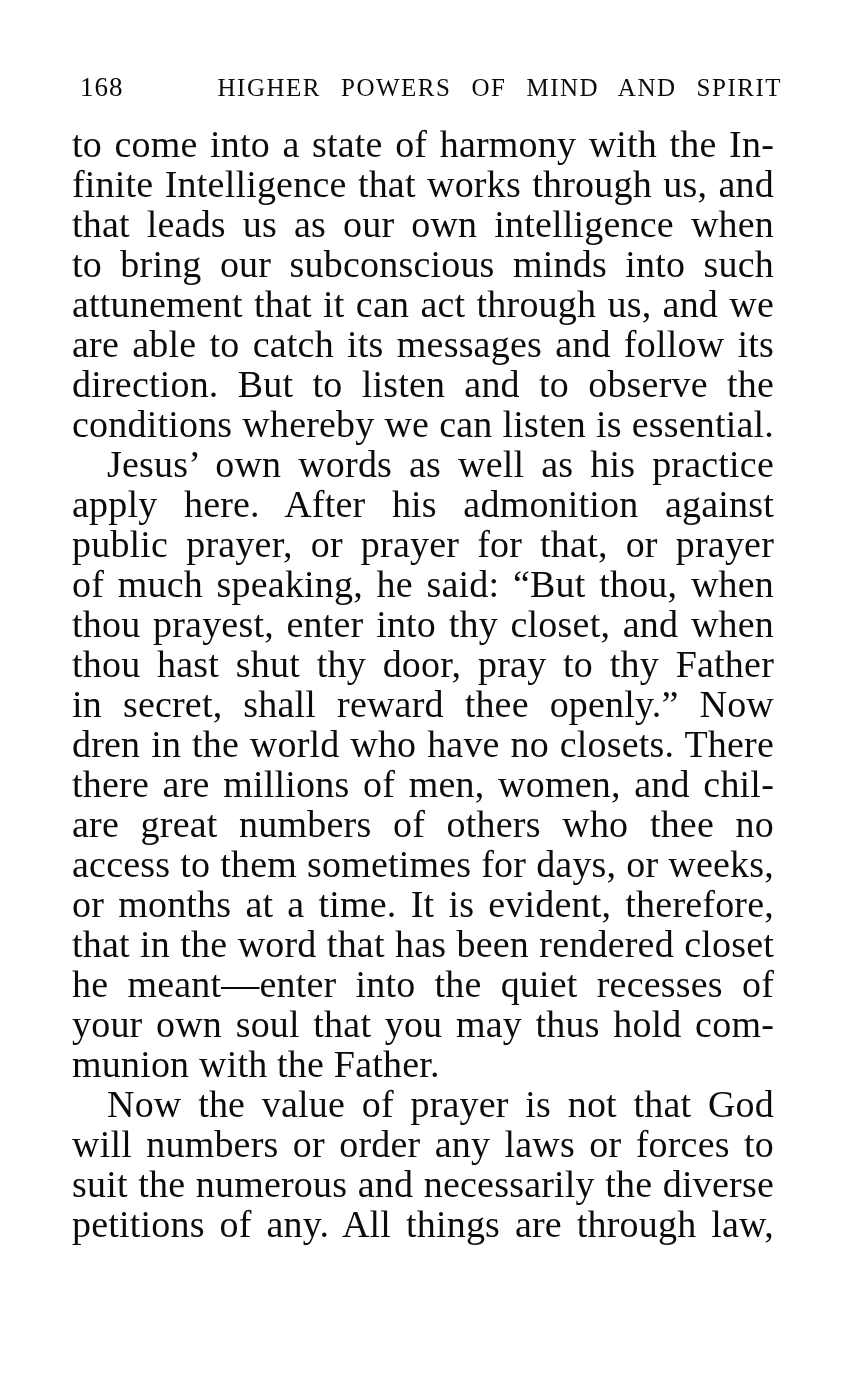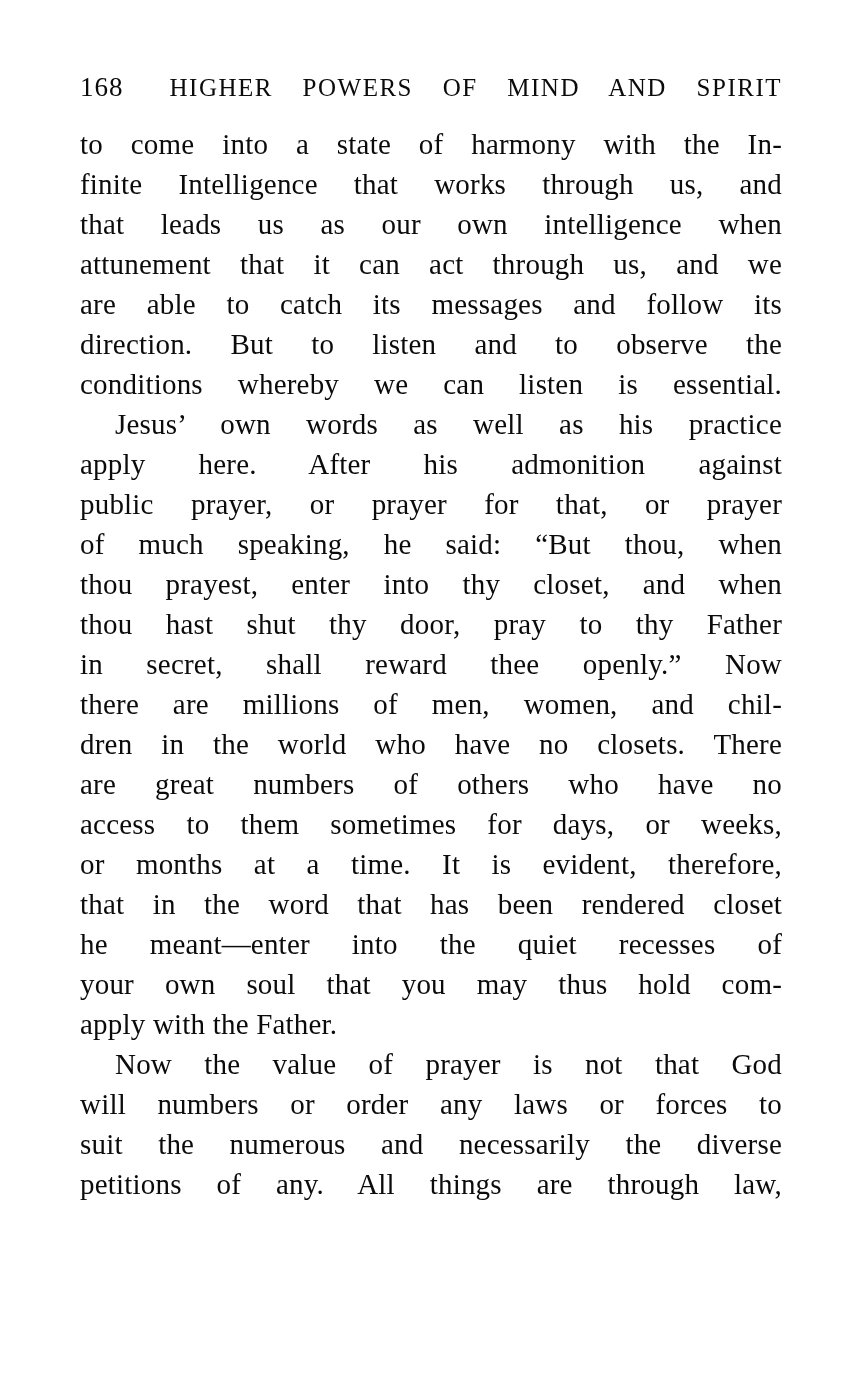--- a/index.html
+++ b/index.html
@@ -16,42 +16,43 @@
     font-family: "Liberation Serif", "DejaVu Serif", serif;
     overflow: hidden;
   }
   .running-head {
     position: absolute;
     left: 80px;
     top: 72px;
     width: 702px;
     display: flex;
     align-items: baseline;
+    gap: 48px;
   }
   .page-number {
     font-size: 27px;
     letter-spacing: 1px;
     margin-right: 18px;
     white-space: nowrap;
   }
   .running-title {
     flex: 1;
     font-size: 25px;
     letter-spacing: 1.5px;
     text-align: justify;
     text-align-last: justify;
     white-space: normal;
     margin-left: 28px;
   }
   .page-body {
     position: absolute;
-    left: 80px;
+    left: 72px;
     top: 124px;
     width: 702px;
-    font-size: 29px;
+    font-size: 38px;
     line-height: 40px;
     letter-spacing: 0.2px;
   }
   .line {
     height: 40px;
     text-align: justify;
     text-align-last: justify;
   }
   .line.last {
     text-align-last: left;
@@ -65,38 +66,39 @@
 
 <div class="page">
   <div class="running-head">
     <span class="page-number">168</span>
     <span class="running-title">HIGHER POWERS OF MIND AND SPIRIT</span>
   </div>
   <div class="page-body">
       <div class="line">to come into a state of harmony with the In-</div>
       <div class="line">finite Intelligence that works through us, and</div>
       <div class="line">that leads us as our own intelligence when</div>
+      <div class="line">to bring our subconscious minds into such</div>
       <div class="line">attunement that it can act through us, and we</div>
       <div class="line">are able to catch its messages and follow its</div>
       <div class="line">direction. But to listen and to observe the</div>
       <div class="line">conditions whereby we can listen is essential.</div>
       <div class="line indent">Jesus’ own words as well as his practice</div>
       <div class="line">apply here. After his admonition against</div>
       <div class="line">public prayer, or prayer for that, or prayer</div>
       <div class="line">of much speaking, he said: “But thou, when</div>
       <div class="line">thou prayest, enter into thy closet, and when</div>
       <div class="line">thou hast shut thy door, pray to thy Father</div>
       <div class="line">in secret, shall reward thee openly.” Now</div>
+      <div class="line">dren in the world who have no closets. There</div>
       <div class="line">there are millions of men, women, and chil-</div>
-      <div class="line">dren in the world who have no closets. There</div>
-      <div class="line">are great numbers of others who have no</div>
+      <div class="line">are great numbers of others who thee no</div>
       <div class="line">access to them sometimes for days, or weeks,</div>
       <div class="line">or months at a time. It is evident, therefore,</div>
       <div class="line">that in the word that has been rendered closet</div>
       <div class="line">he meant—enter into the quiet recesses of</div>
       <div class="line">your own soul that you may thus hold com-</div>
-      <div class="line last">apply with the Father.</div>
+      <div class="line last">munion with the Father.</div>
       <div class="line indent">Now the value of prayer is not that God</div>
       <div class="line">will numbers or order any laws or forces to</div>
       <div class="line">suit the numerous and necessarily the diverse</div>
       <div class="line">petitions of any. All things are through law,</div>
     </div>
 </div>
 
 </body></html>

